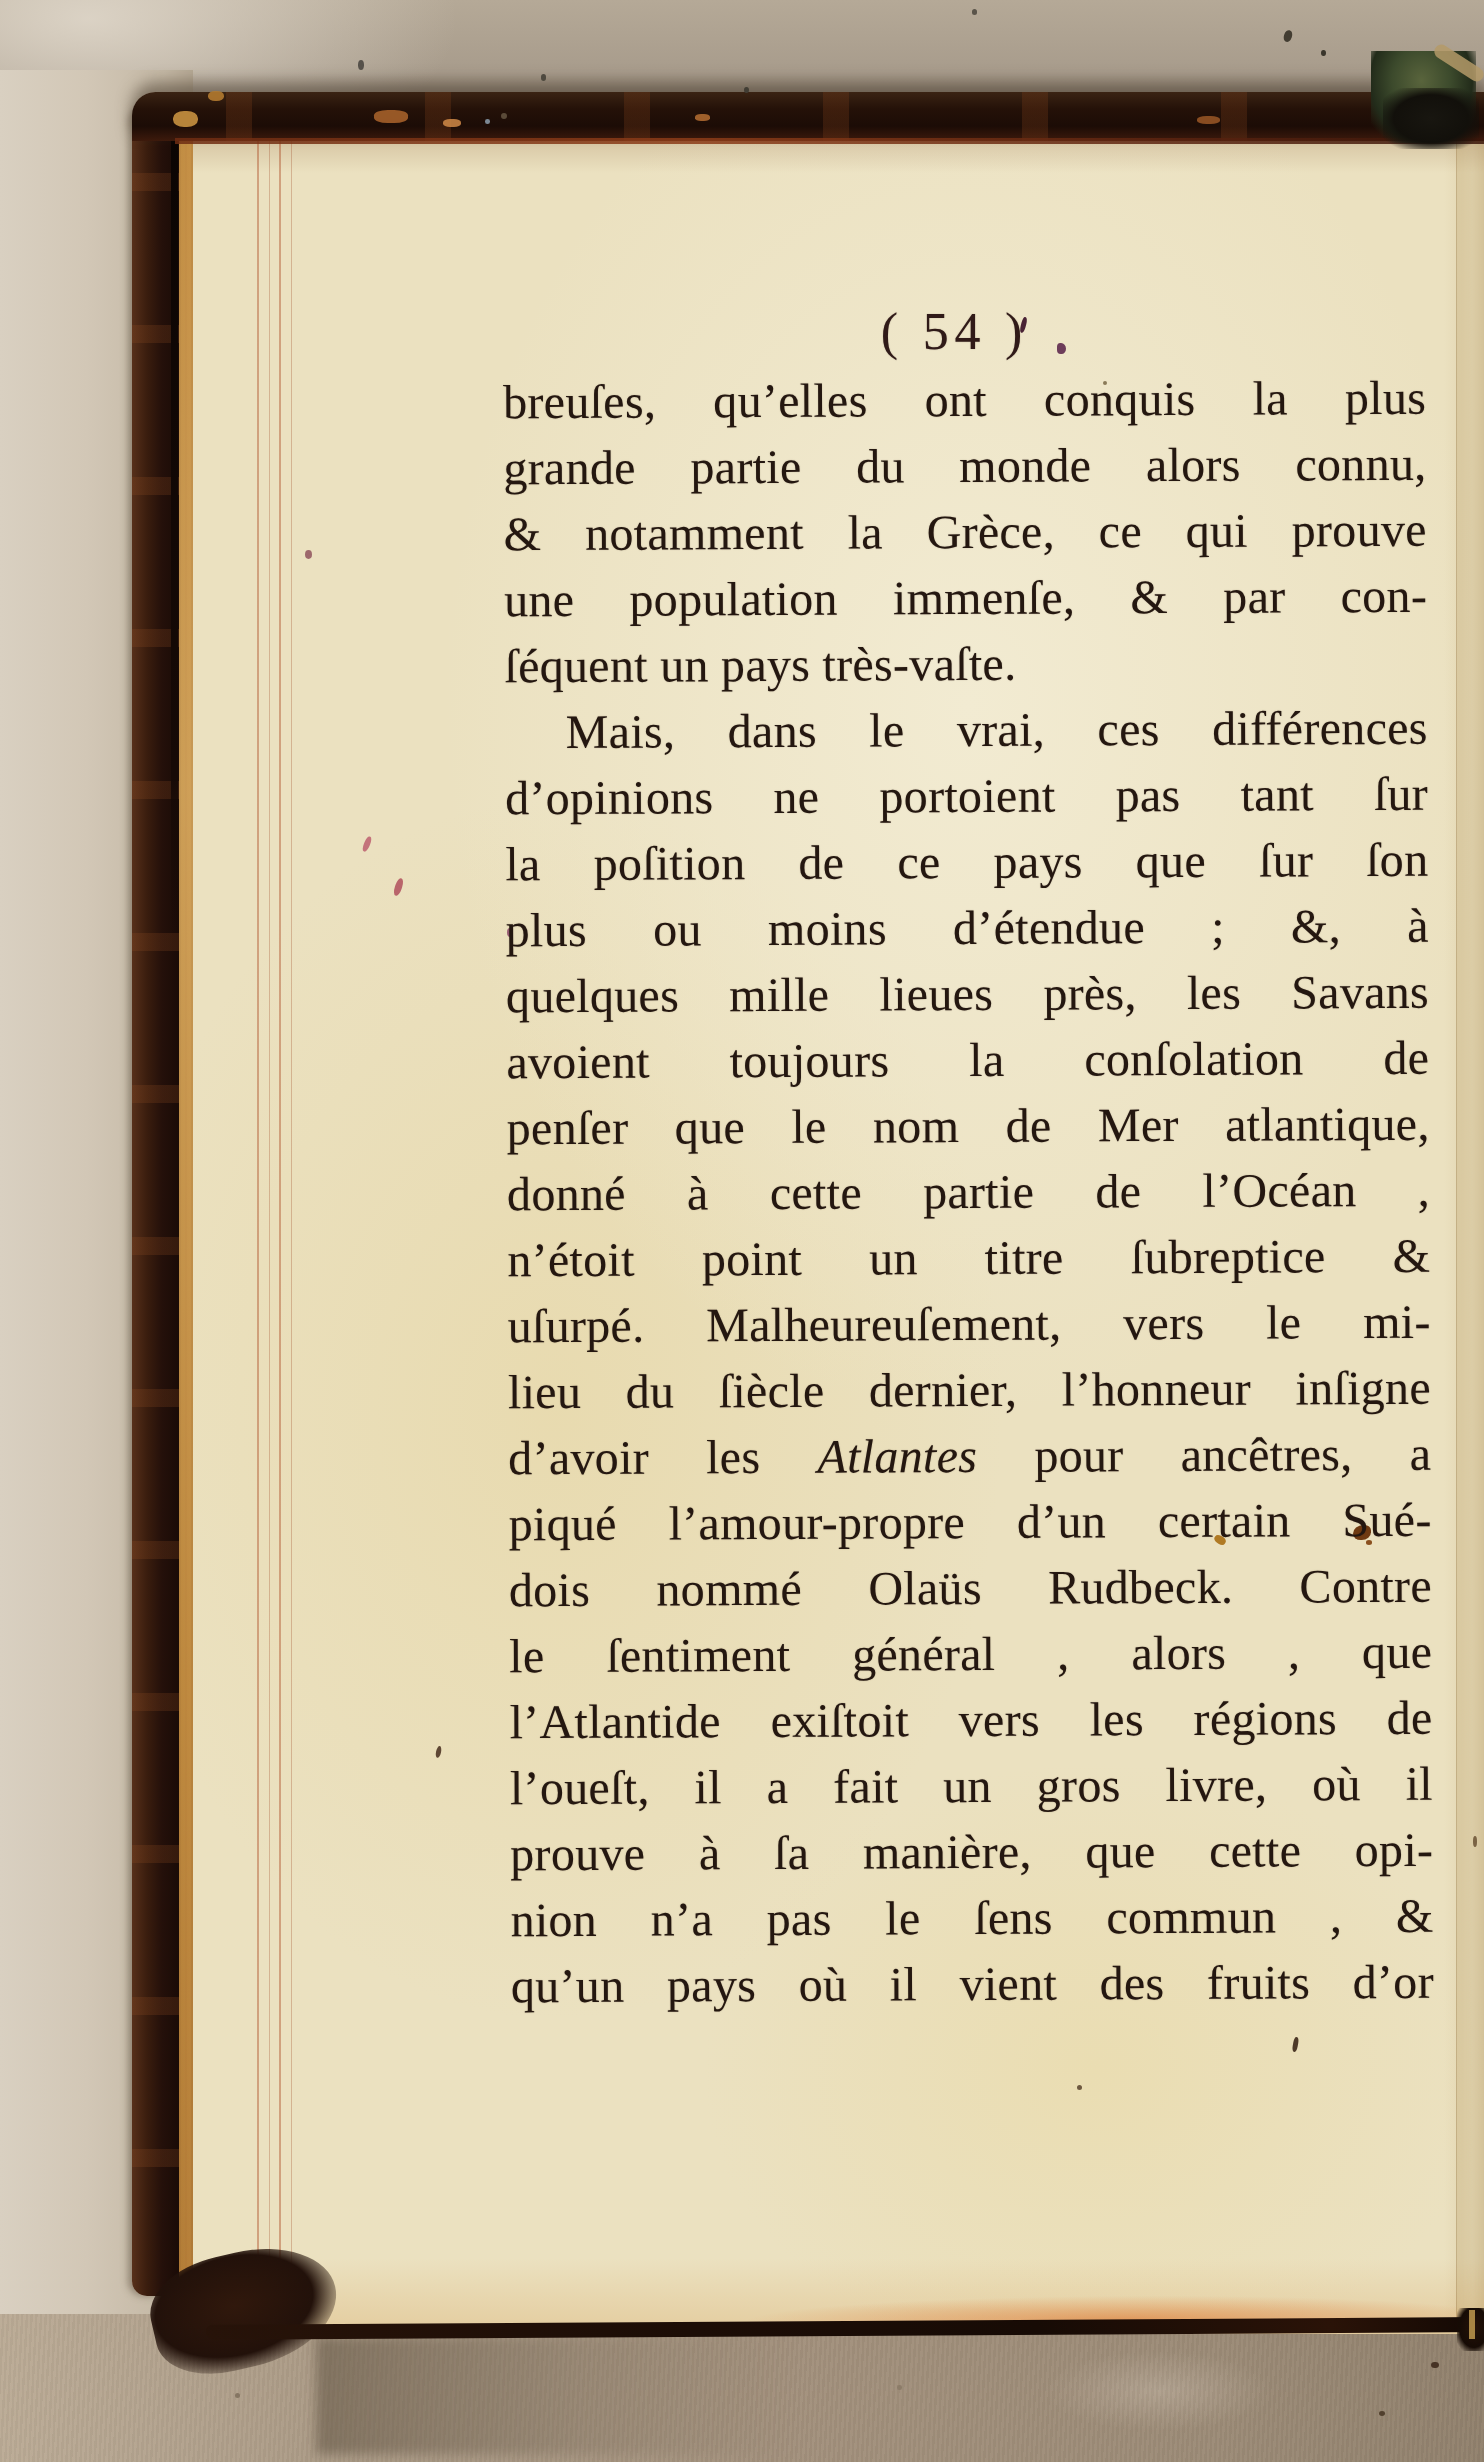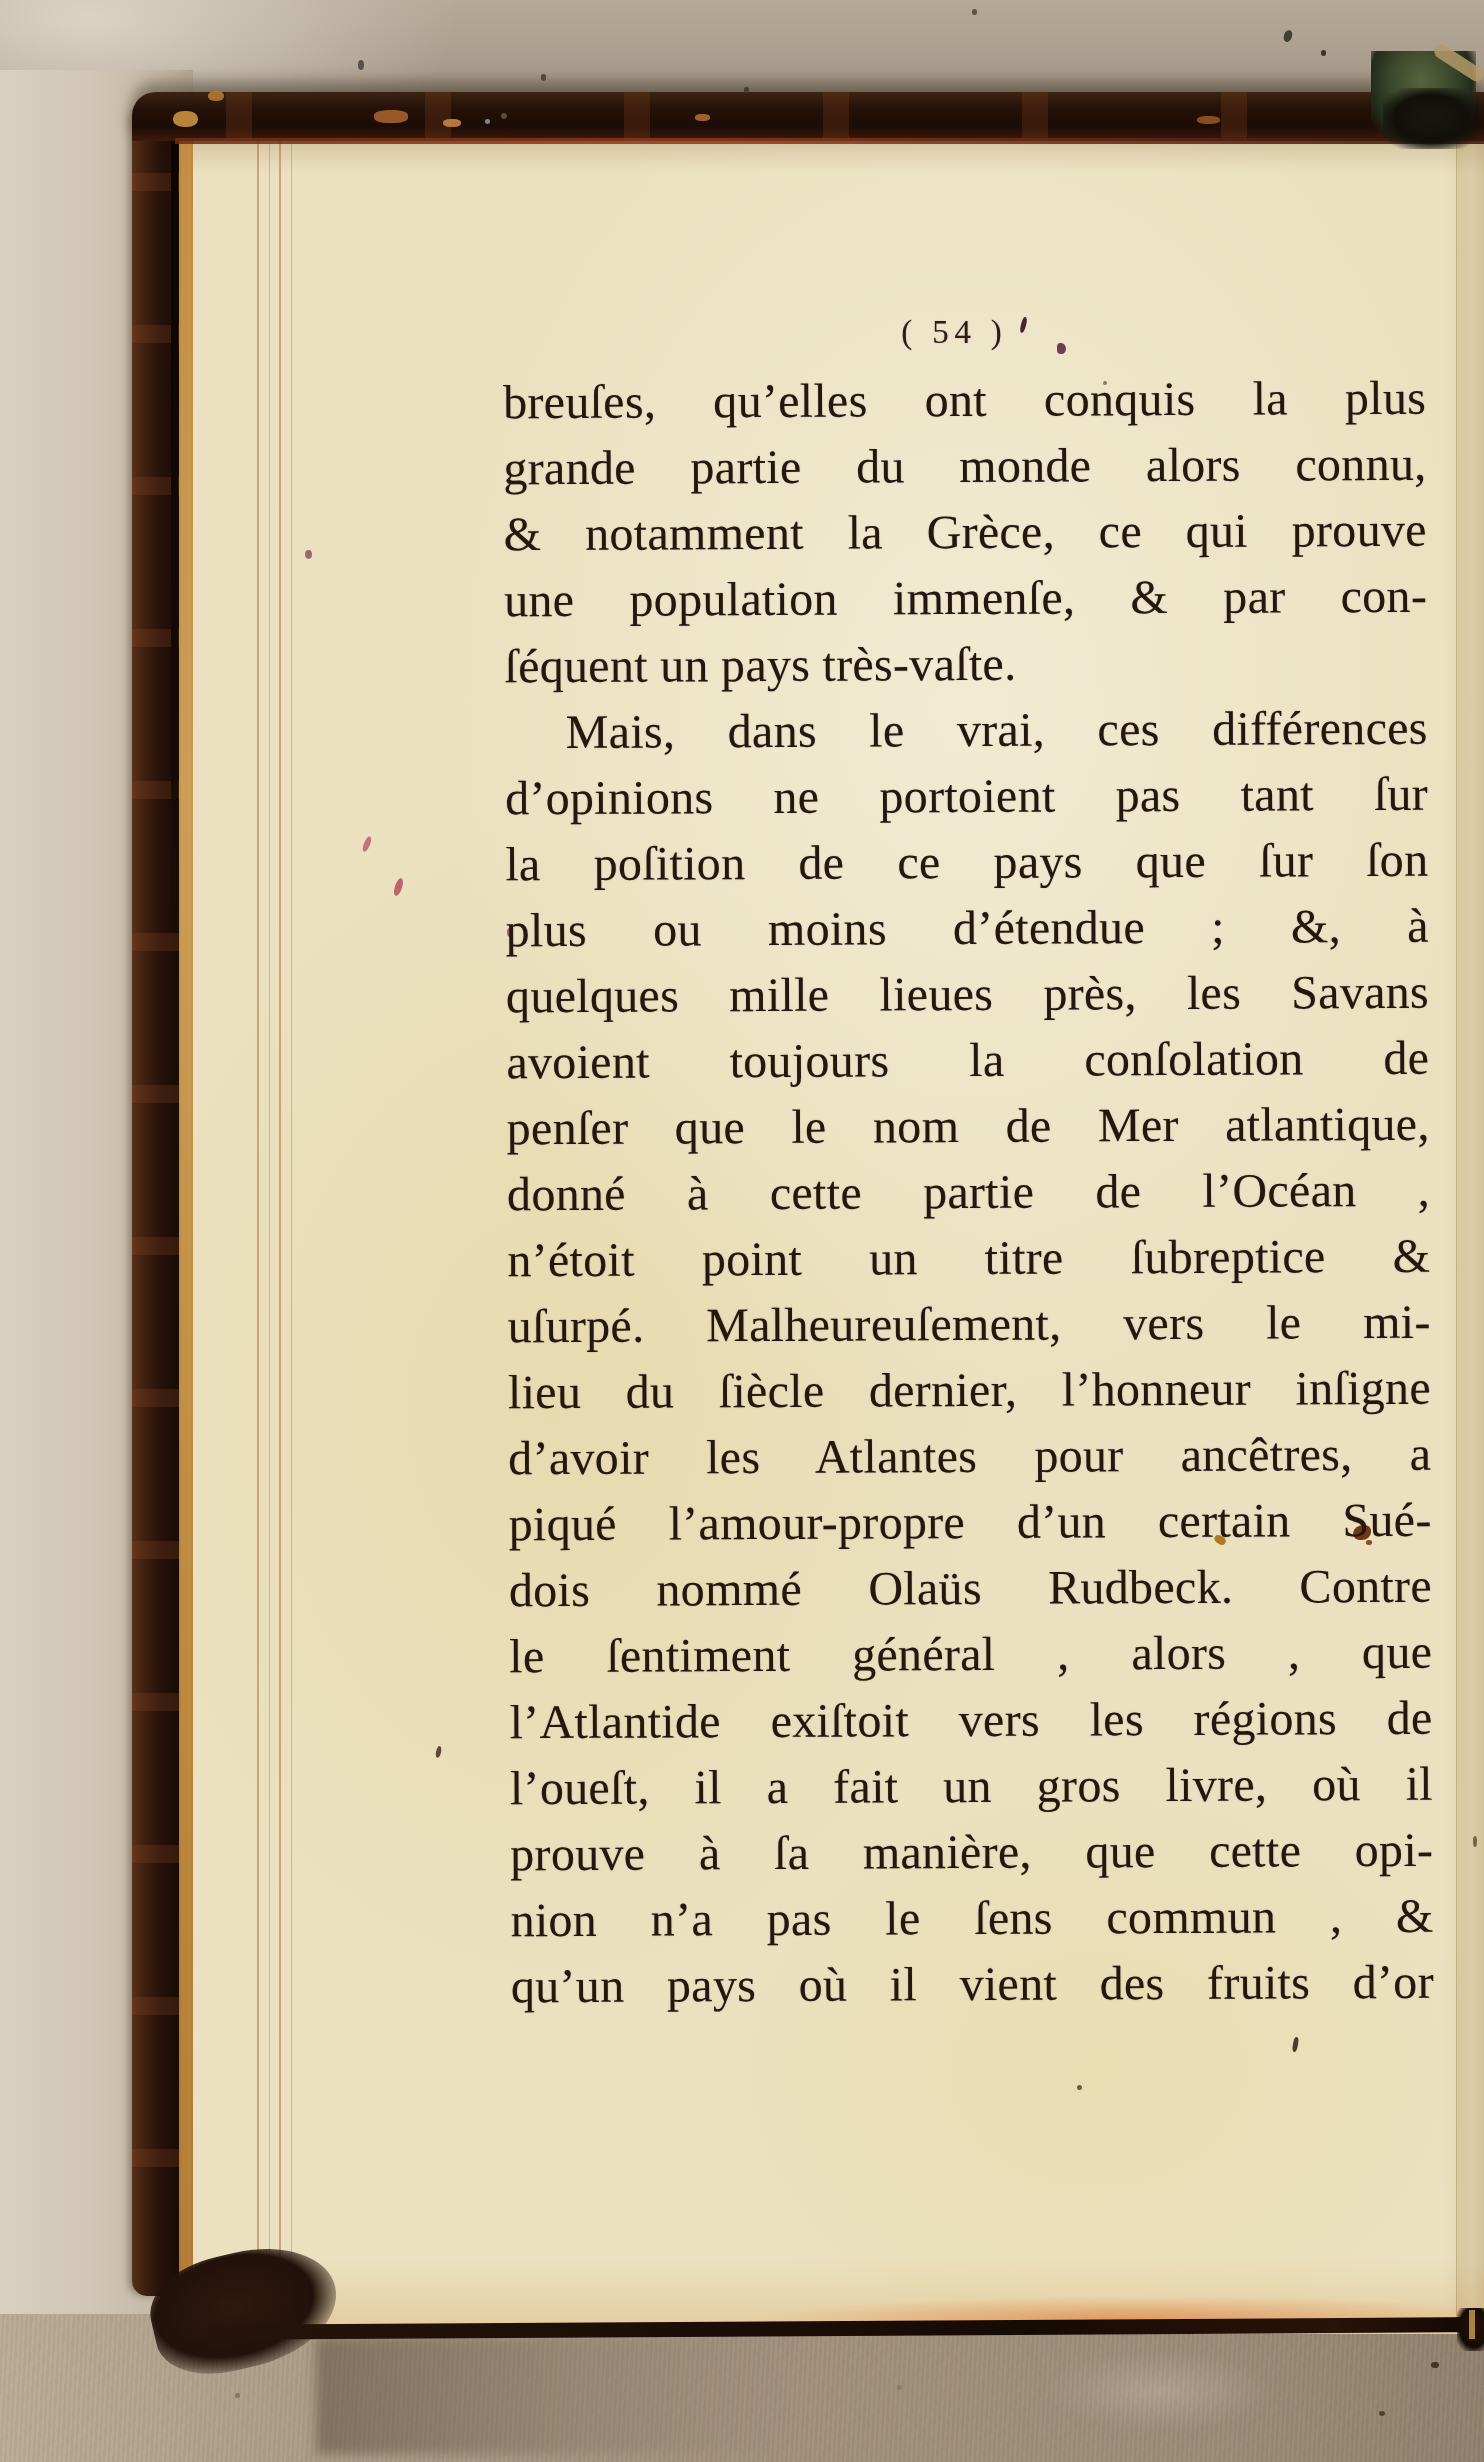--- a/index.html
+++ b/index.html
@@ -84,23 +84,23 @@
   .br-gold{position:absolute;left:1469px;top:2310px;width:5.8px;height:29px;background:#caa253;opacity:.8;}
 
   
   .textcol{position:absolute;left:507px;top:367px;width:923px;
     transform:rotate(-.28deg);color:#241710;
     font-size:48px;line-height:66px;letter-spacing:0.3px;
     text-shadow:0 0 1.2px rgba(46,26,14,.35);}
   .line{width:100%;height:66px;text-align:justify;text-align-last:justify;white-space:nowrap;}
   .line.pend{text-align-last:left;}
   .line.indent{text-indent:61px;}
-  .it{}
+  .it{font-style:italic;}
   .pageno{position:absolute;left:503px;top:299px;width:903px;height:66px;
-    text-align:center;font-size:33px;line-height:66px;color:#301a18;
+    text-align:center;font-size:52px;line-height:66px;color:#301a18;
     letter-spacing:5.8px;text-shadow:0 0 1.2px rgba(46,26,20,.35);}
 
   
   .speck{position:absolute;border-radius:50%;}
 </style>
 </head>
 <body>
 
 <div class="stage">
 

